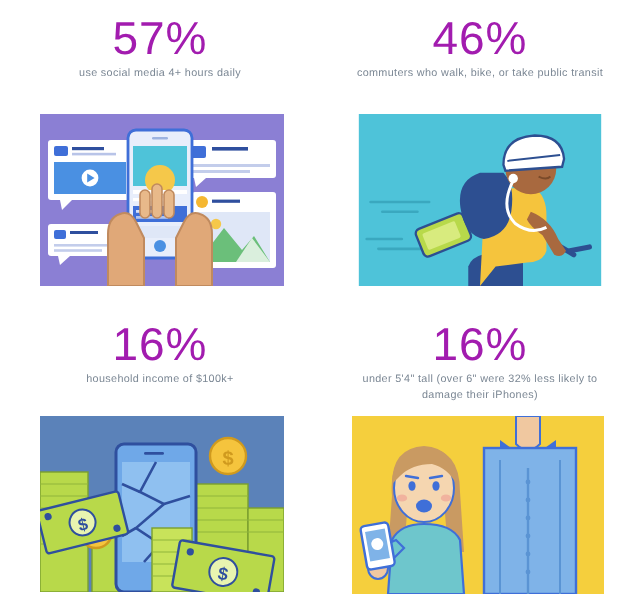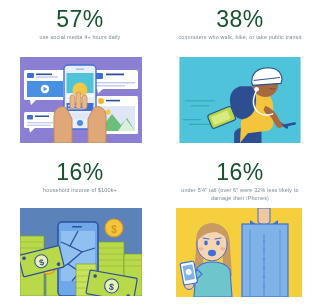--- a/index.html
+++ b/index.html
@@ -20,21 +20,21 @@
     position: relative;
     display: flex;
     flex-direction: column;
     align-items: center;
     box-sizing: border-box;
     padding-top: 7px;
   }
   .stat-value {
     font-size: 23px;
     font-weight: 400;
-    color: #14532d;
+    color: #a21caf;
     letter-spacing: 0.5px;
     line-height: 25px;
     font-family: "Liberation Sans", sans-serif;
   }
   .stat-caption {
     font-size: 5.4px;
     color: #7b8794;
     text-align: center;
     line-height: 7.6px;
     max-width: 128px;
@@ -127,21 +127,21 @@
         <g fill="#e8b98a" stroke="#c08a5e" stroke-width="0.8">
           <rect x="50" y="38" width="5" height="14" rx="2.5"></rect>
           <rect x="56" y="35" width="5" height="17" rx="2.5"></rect>
           <rect x="62" y="38" width="5" height="14" rx="2.5"></rect>
         </g>
       </svg>
     </div>
   </div>
 
   <div class="panel">
-    <div class="stat-value">38%</div>
+    <div class="stat-value">46%</div>
     <div class="stat-caption">commuters who walk, bike, or take public transit</div>
     <div class="illus">
       <svg viewBox="0 0 124 88" xmlns="http://www.w3.org/2000/svg">
         <rect width="124" height="88" fill="#4ec3d9"></rect>
 
         <g stroke="#3aa8bf" stroke-width="1.3" stroke-linecap="round">
           <line x1="6" y1="45" x2="36" y2="45"></line>
           <line x1="12" y1="50" x2="30" y2="50"></line>
           <line x1="4" y1="64" x2="22" y2="64"></line>
           <line x1="10" y1="69" x2="40" y2="69"></line>

